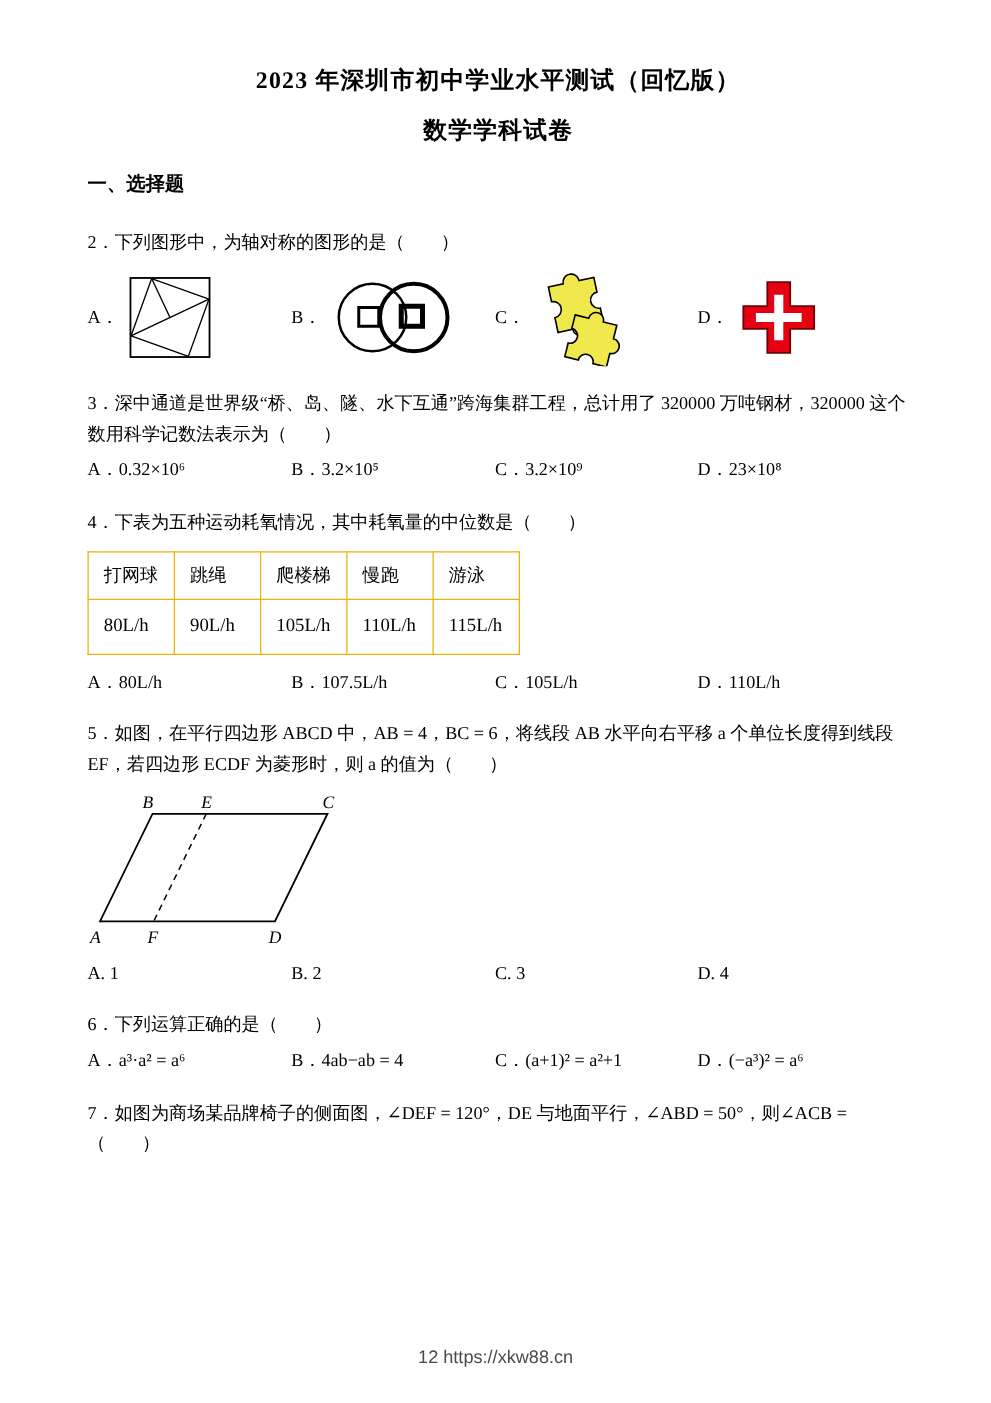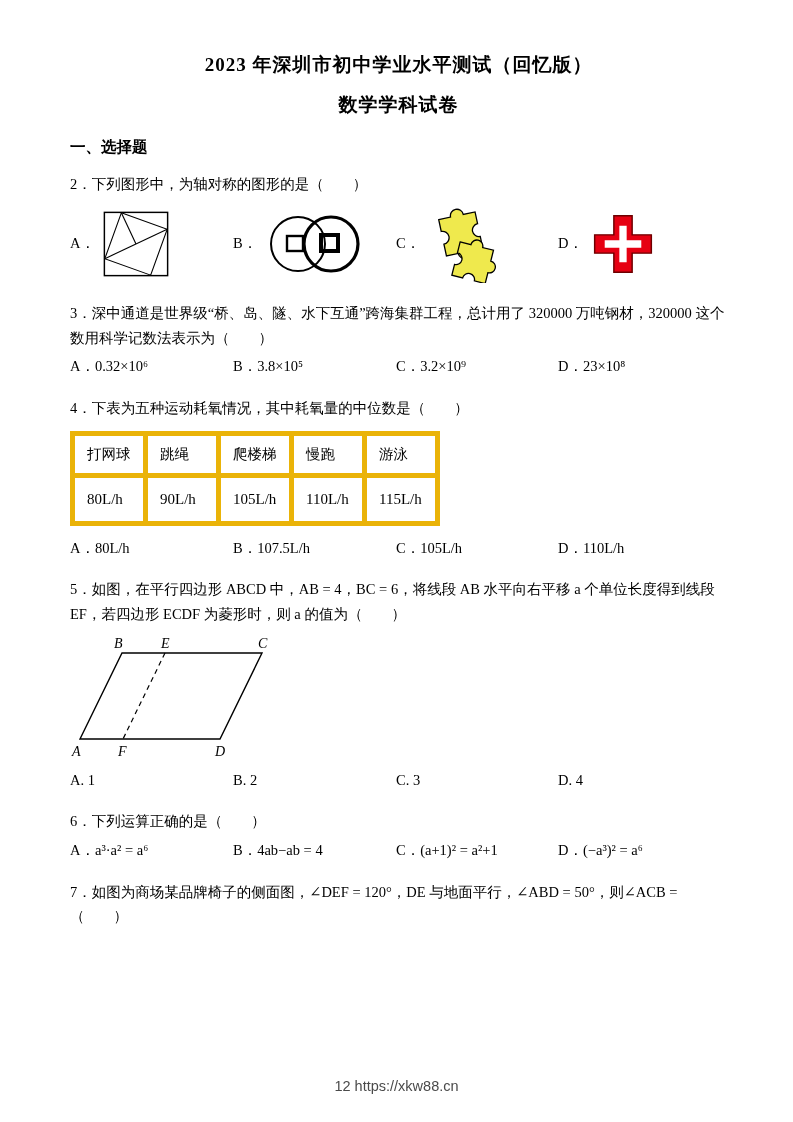--- a/index.html
+++ b/index.html
@@ -8,37 +8,37 @@
     background:#ffffff; color:#000;
     font-family:"Liberation Serif","DejaVu Serif",serif;
     position:relative; overflow:hidden;
   }
   .content { padding:52px 66px 0 70px; }
   .title {
     font-size:19px; font-weight:bold; text-align:center;
     margin:0 0 14px 0; line-height:1.35; letter-spacing:1px;font-family:Liberation Serif, serif;
   }
   .subtitle { margin-bottom:20px; }
-  .section { font-size:15.5px; font-weight:bold; margin:0 0 14px 0; }
+  .section { font-size:15.5px; font-weight:bold; margin:0 0 24px 0; }
   .question { margin:0 0 10px 0; }
   .stem { font-size:14.5px; line-height:1.7; margin:0 0 6px 0; }
   .formula-raised { font-size:17px; vertical-align:3px; font-style:italic; }
   .formula-unit { font-size:12px; vertical-align:1px; }
   .options {
     display:grid; grid-template-columns:163px 163px 162px auto;
     font-size:14.5px; margin:6px 0 18px 0; line-height:1.5;
   }
   .fig-row {
     display:grid; grid-template-columns:163px 163px 162px auto;
     margin:8px 0 18px 0; align-items:center;
   }
   .fig-cell { display:flex; align-items:center; gap:8px; font-size:14.5px; }
   .ox-table { border-collapse:collapse; margin:10px 0 12px 0; }
   .ox-table td {
-    border:5px solid #eab308; font-size:14.5px;
+    border:1px solid #eab308; font-size:14.5px;
     padding:9px 12px; min-width:44px; text-align:left;
   }
   .ox-table tr.val-row td { padding:13px 12px; font-size:15px; }
   .pgram-wrap { margin:8px 0 4px 0; }
   .pgram-label { font-style:italic; font-size:14px; font-family:"Liberation Serif",serif; }
   .footer {
     position:absolute; bottom:28px; left:0; right:0;
     text-align:center; font-size:14.5px; color:#4a4a4a;
     font-family:"Liberation Sans",sans-serif;
     margin-top:43px;
@@ -99,21 +99,21 @@
           </svg>
         </div>
 
       </div>
     </div>
 
     <div class="question">
       <p class="stem">3．深中通道是世界级“桥、岛、隧、水下互通”跨海集群工程，总计用了 320000 万吨钢材，320000 这个数用科学记数法表示为（　　）</p>
       <div class="options">
         <span>A．0.32×10⁶</span>
-        <span>B．3.8×10⁵</span>
+        <span>B．3.2×10⁵</span>
         <span>C．3.2×10⁹</span>
         <span>D．23×10⁸</span>
       </div>
     </div>
 
     <div class="question">
       <p class="stem">4．下表为五种运动耗氧情况，其中耗氧量的中位数是（　　）</p>
       <table class="ox-table">
         <tbody>
             <tr>

